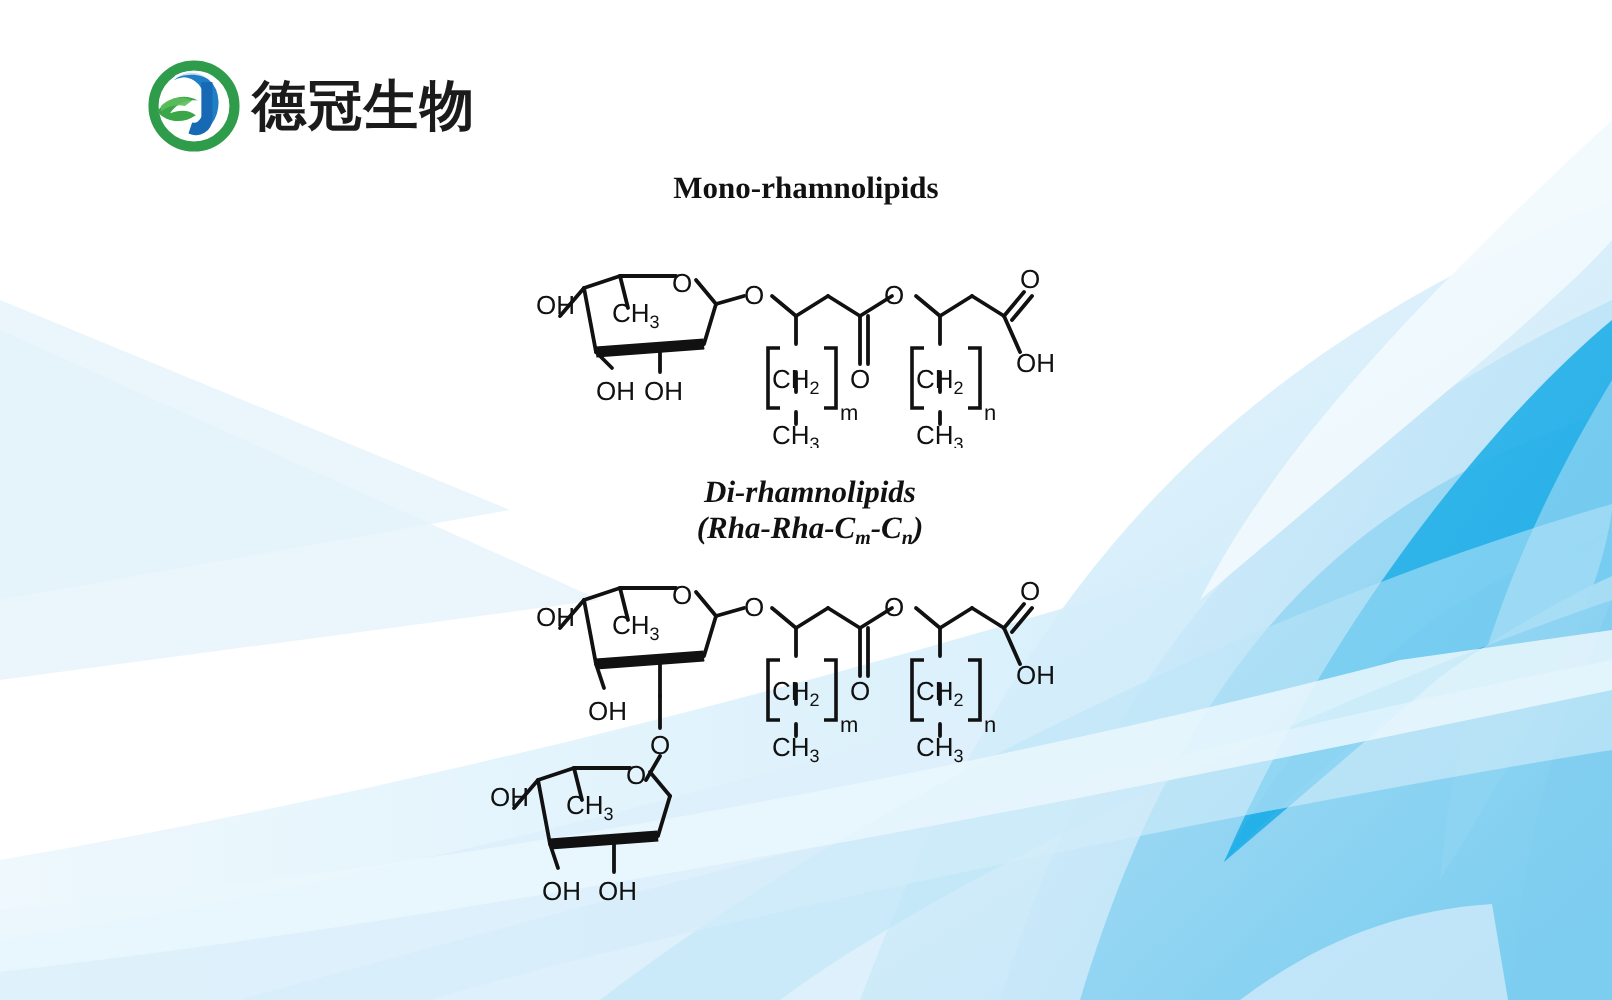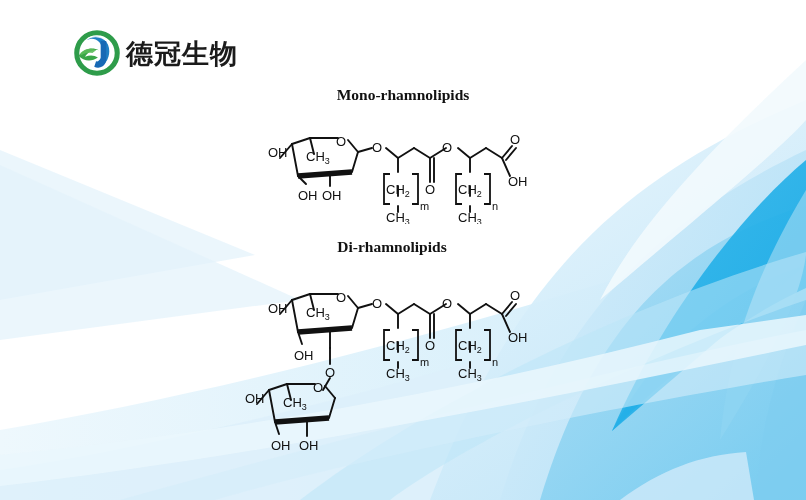--- a/index.html
+++ b/index.html
@@ -202,22 +202,23 @@
       <text x="246" y="62">OH</text>
       <text x="124" y="70">CH<tspan font-size="9" dy="3">2</tspan></text>
       <text x="158" y="86" font-size="11">m</text>
       <text x="124" y="98">CH<tspan font-size="9" dy="3">3</tspan></text>
       <text x="196" y="70">CH<tspan font-size="9" dy="3">2</tspan></text>
       <text x="230" y="86" font-size="11">n</text>
       <text x="196" y="98">CH<tspan font-size="9" dy="3">3</tspan></text>
     </g>
   </svg>
 
-  <div class="struct-title" style="left:242px; top:238px; width:300px;">
+  <div class="struct-title" style="left:255px; top:238px; width:300px;font-style:italic;">
     <span class="l1">Di-rhamnolipids</span>
+    <span class="l2"><span>(Rha-Rha-C</span><sub>m</sub><span>-C</span><sub>n</sub><span>)</span></span>
   </div>
 
   <svg class="mol" style="left:245px; top:282px;" width="330" height="180" viewBox="0 0 330 180" xmlns="http://www.w3.org/2000/svg">
 
     <g stroke="#111" stroke-width="1.9" fill="none" stroke-linecap="round">
       <path d="M35 32 L47 18"></path>
       <path d="M47 18 L53 50"></path>
       <path d="M47 18 L65 12"></path>
       <path d="M65 12 L93 12"></path>
       <path d="M103 14 L113 26"></path>

